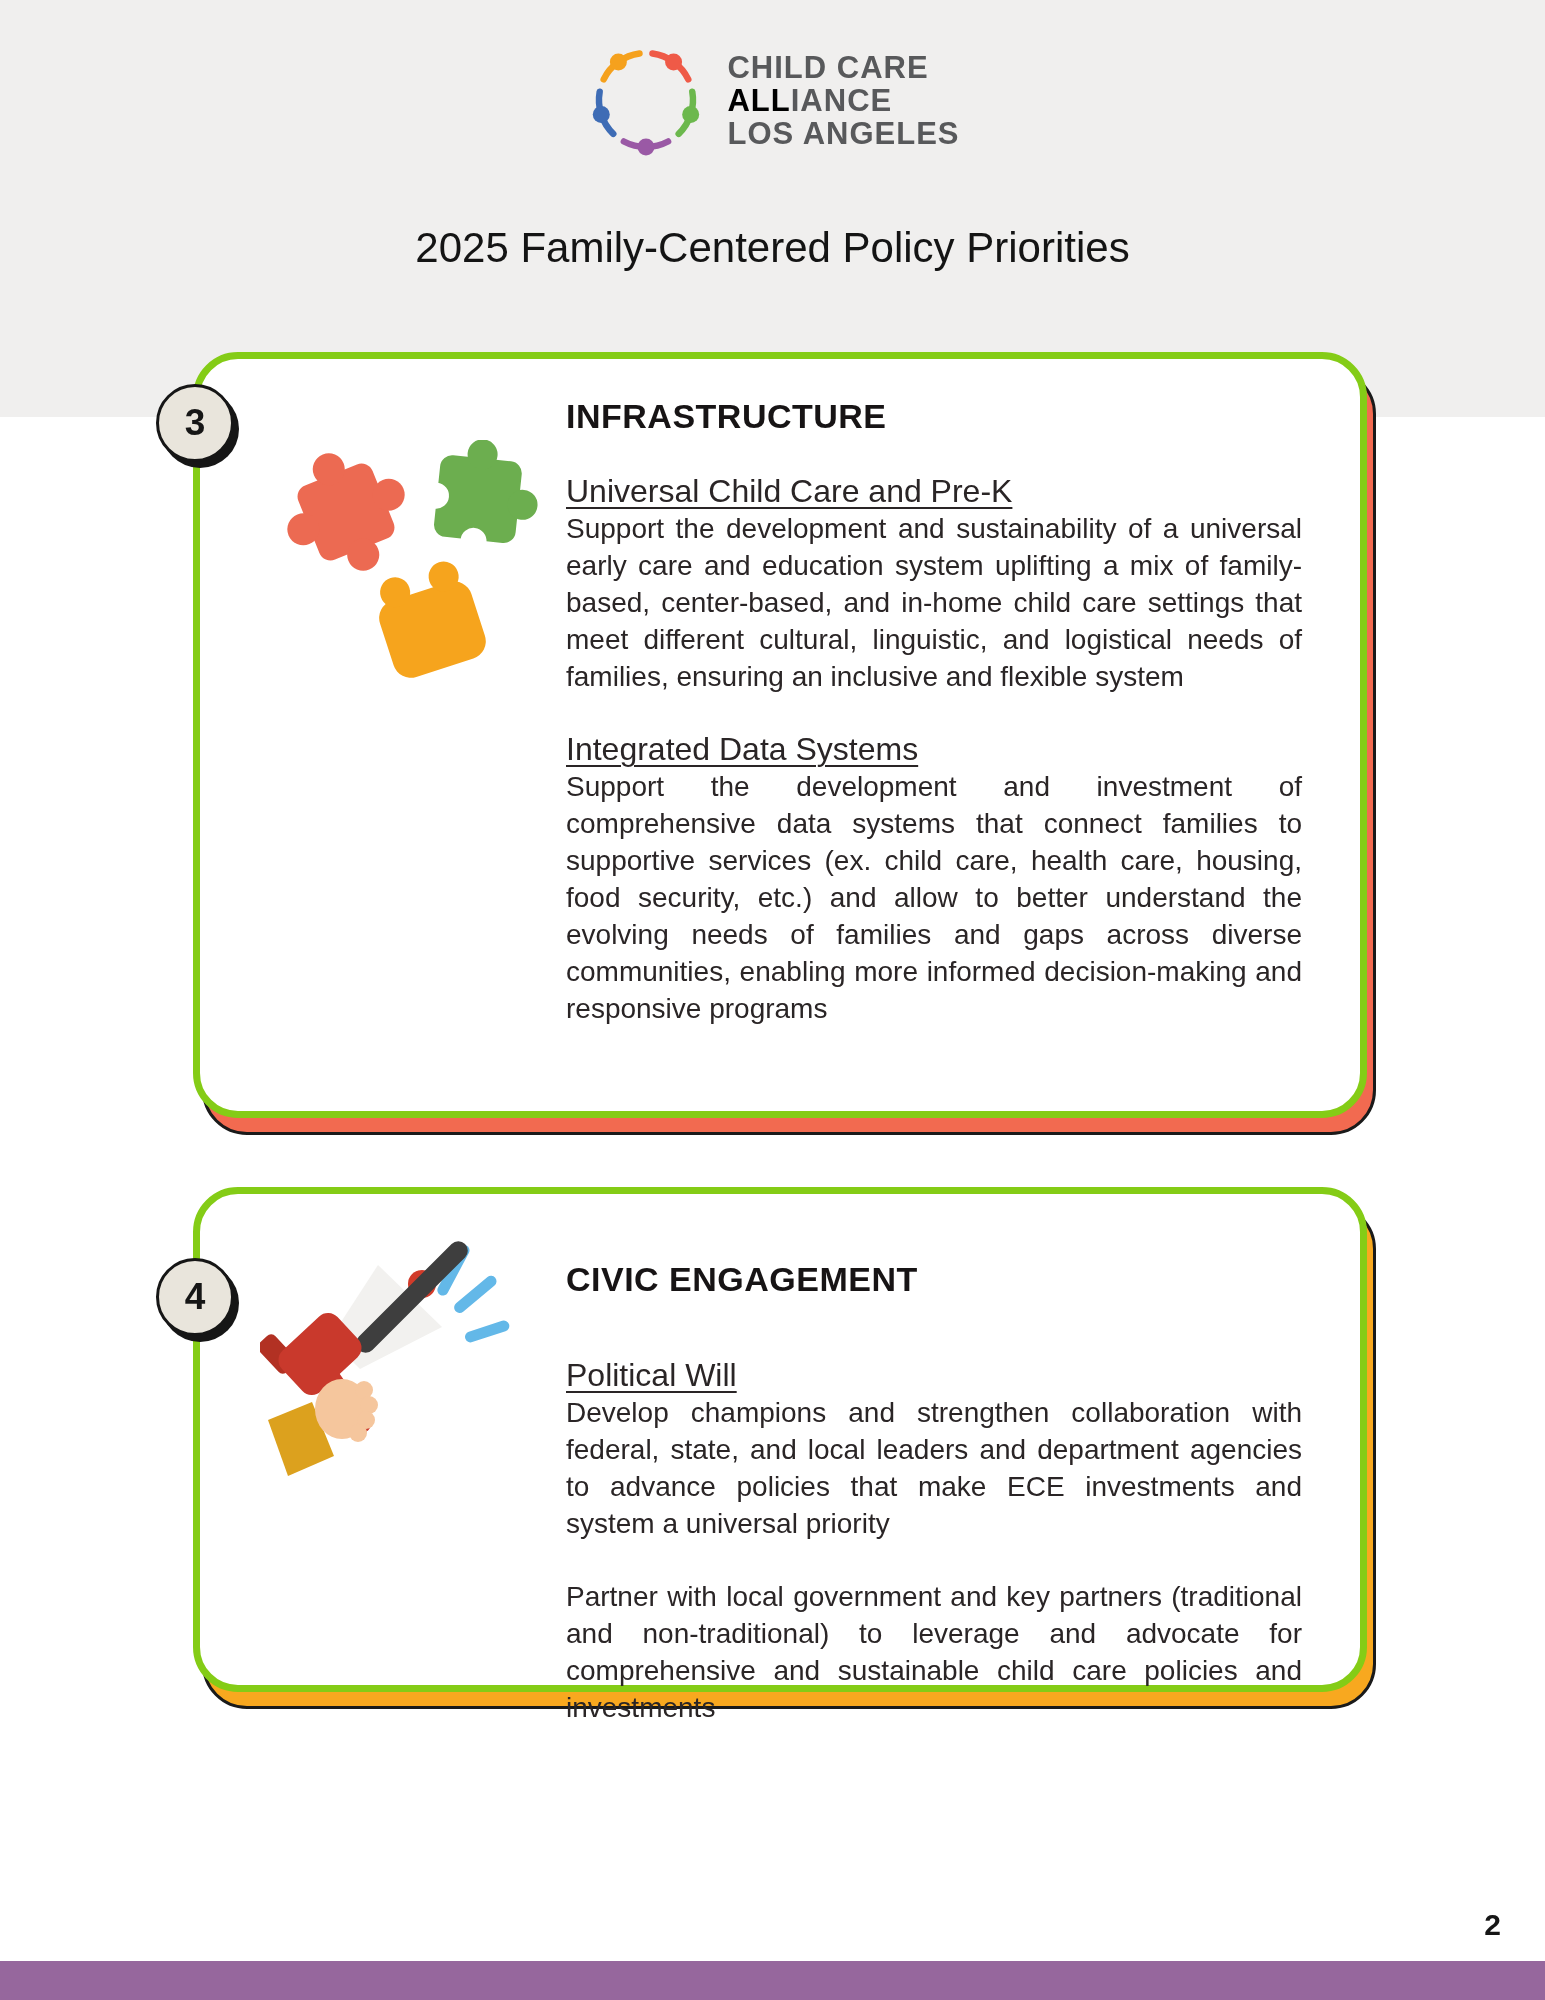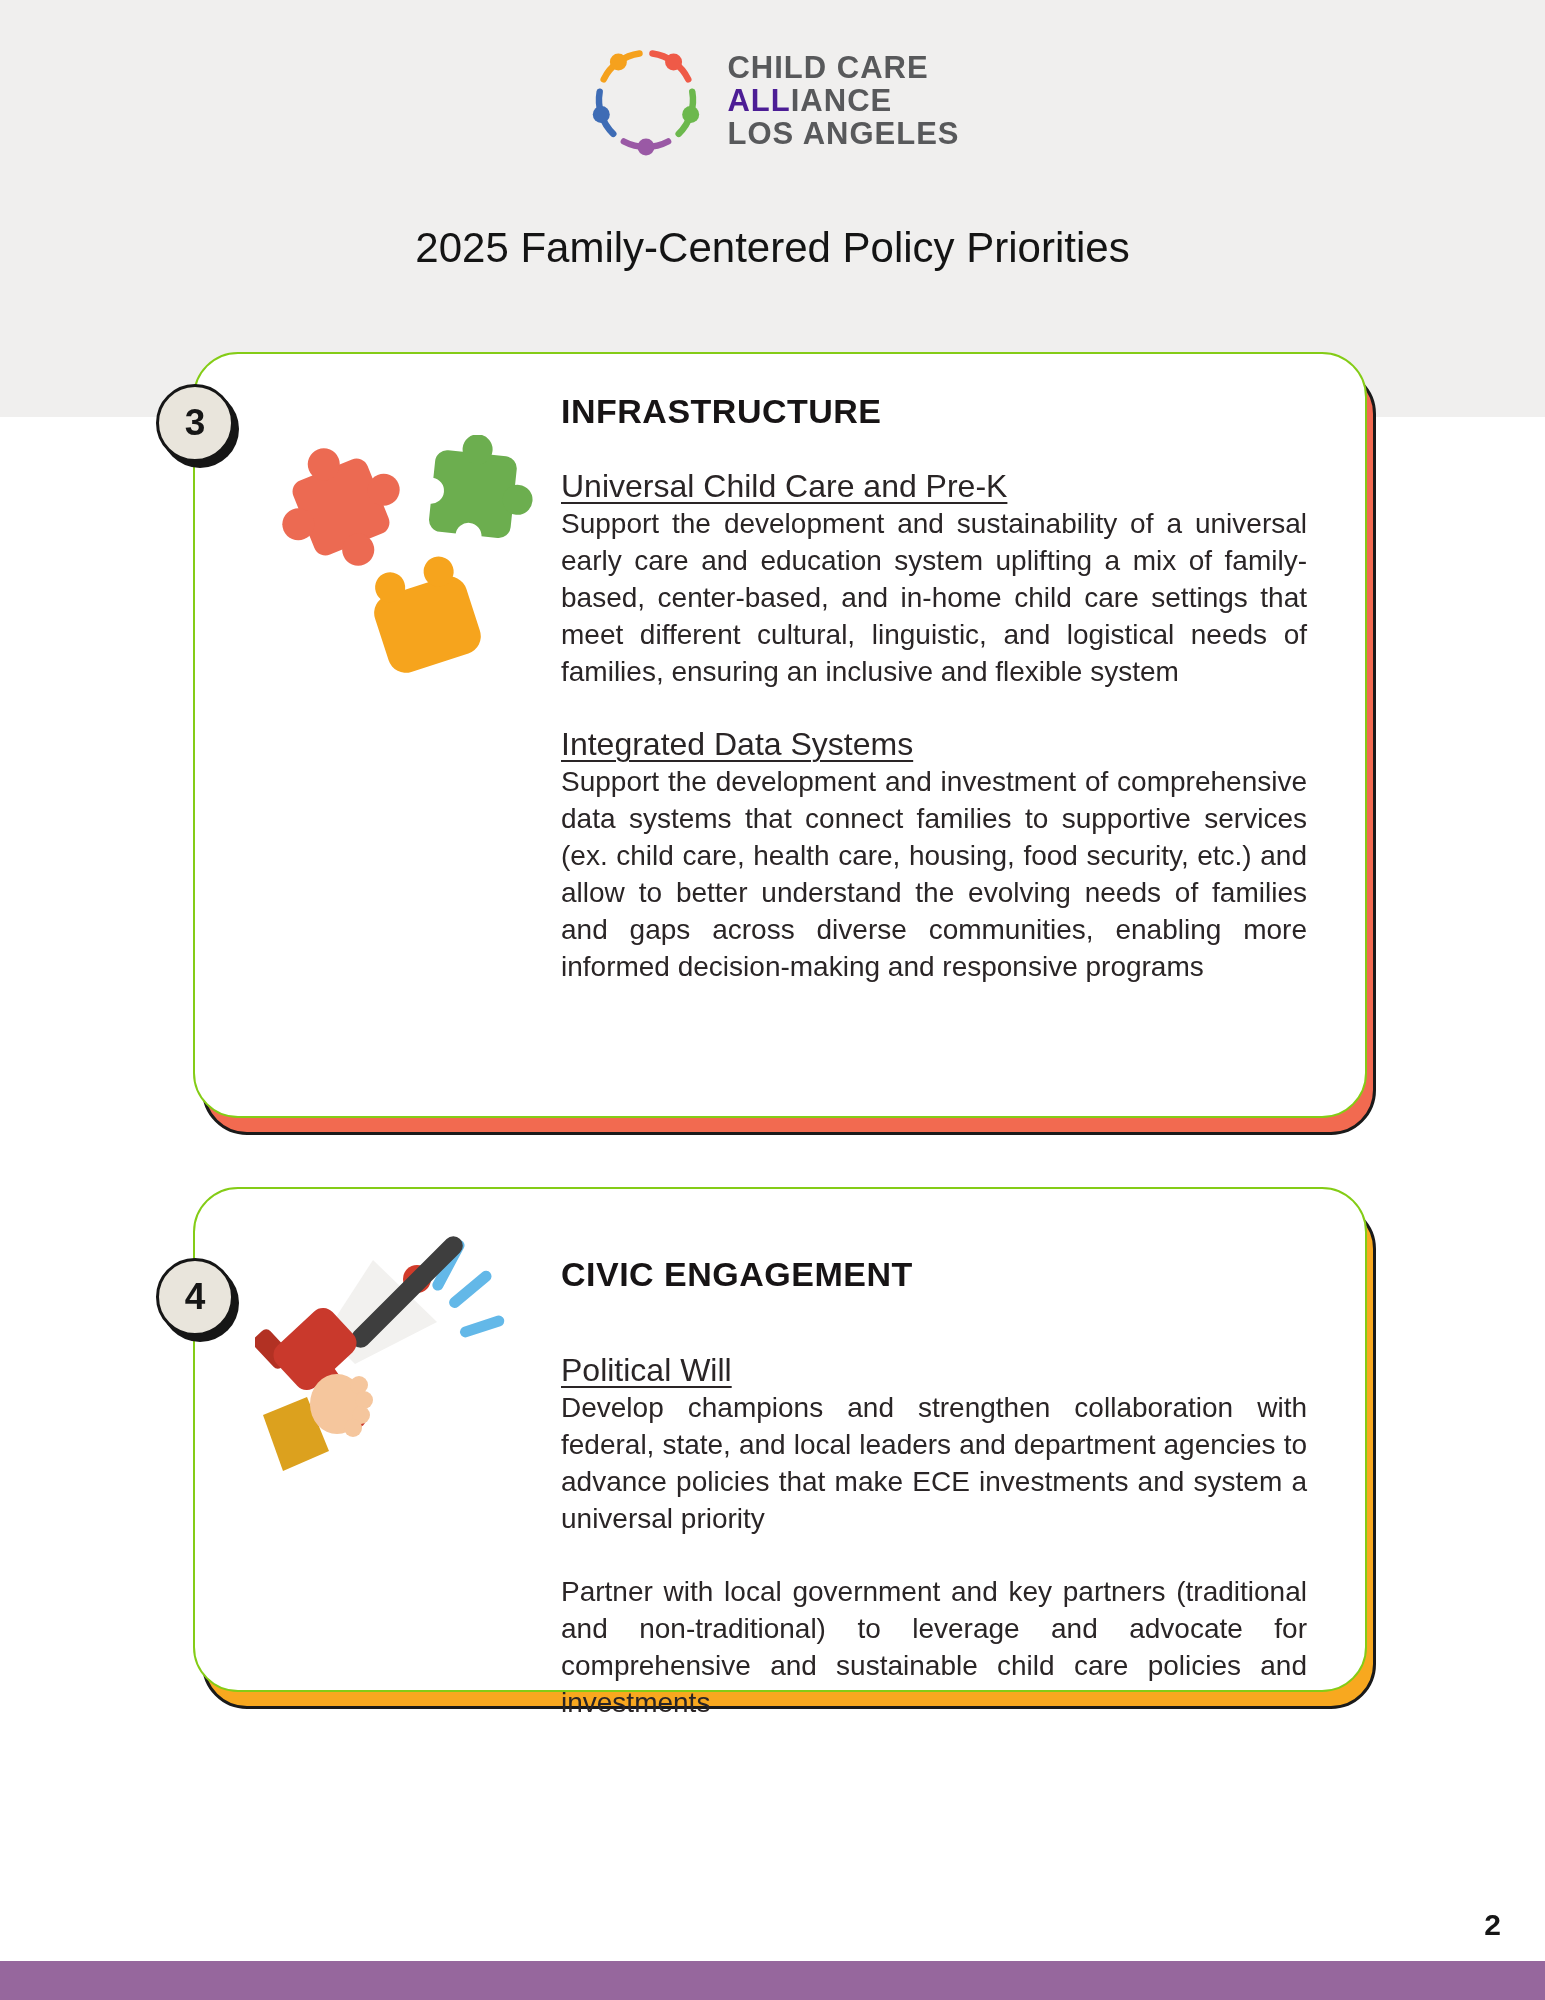--- a/index.html
+++ b/index.html
@@ -6,33 +6,33 @@
   #page {
     position:relative; width:1545px; height:2000px; overflow:hidden;
     background:#ffffff; font-family:"Liberation Sans", sans-serif;
   }
   .gray-band { position:absolute; top:0; left:0; width:100%; height:417px; background:#f0efee; }
 
   
   .logo { position:absolute; top:38px; left:50%; transform:translateX(-50%);
           display:flex; align-items:center; gap:22px;justify-content:center; }
   .logo-text { font-weight:700; font-size:31px; line-height:33px; letter-spacing:1px; color:#58595b; }
-  .logo-text .hl { color:#4c1d95; }
+  .logo-text .hl { color:#000000; }
 
   
   .page-title { position:absolute; top:224px; left:0; width:100%; text-align:center;
                 font-size:42px; line-height:48px; font-weight:400; color:#141414; }
 
   
   .card-wrap { position:absolute; left:193px; width:1174px; }
   .card-wrap--1 { top:352px; height:766px; }
   .card-wrap--2 { top:1187px; height:505px; }
   .card-shadow { position:absolute; inset:0; transform:translate(9px,17px);
                  background:var(--accent,#ccc); border:3px solid #1a1a1a; border-radius:45px; }
-  .card { position:absolute; inset:0; background:#ffffff; border:2px solid #84cc16; border-radius:45px; }
+  .card { position:absolute; inset:0; background:#ffffff; border:7px solid #84cc16; border-radius:45px; }
 
   .badge { position:absolute; left:-37px; width:72px; height:72px; border-radius:50%;
            background:#e9e5dc; border:3px solid #161616; box-shadow:5px 6px 0 0 #161616;
            display:flex; align-items:center; justify-content:center;
            font-size:37px; font-weight:700; color:#161616; z-index:3; }
   .card-wrap--1 .badge { top:32px; }
   .card-wrap--2 .badge { top:71px; }
 
   .card-illus { position:absolute; }
   .card-illus--puzzle { left:80px; top:81px; width:260px; height:240px; }

